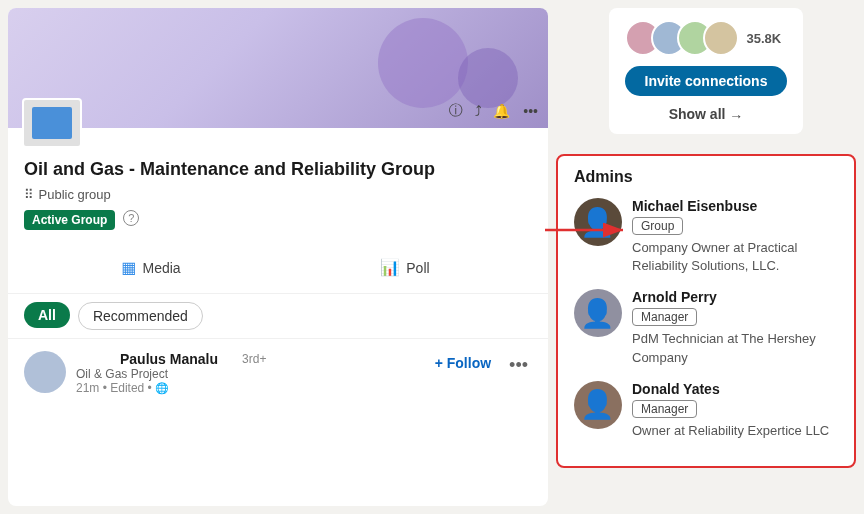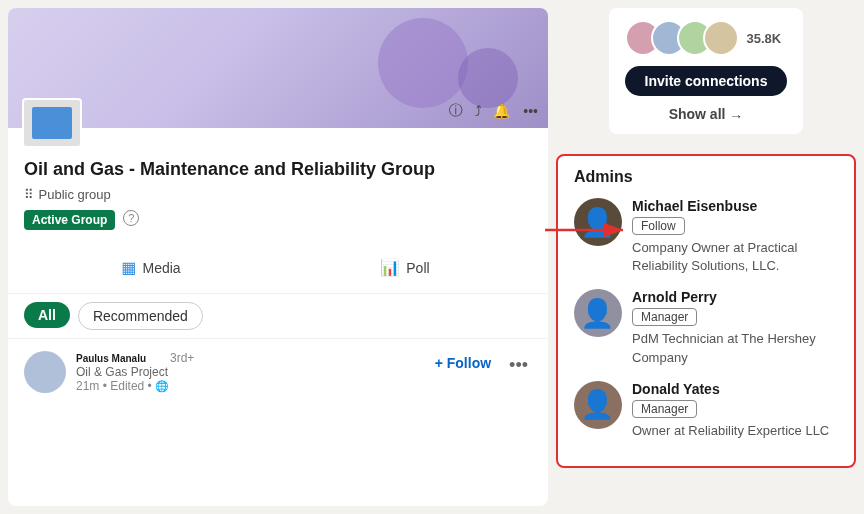--- a/index.html
+++ b/index.html
@@ -202,22 +202,23 @@
     }
     .post-user-avatar {
       width: 42px; height: 42px;
       border-radius: 50%;
       background: #b0c0d8;
       flex-shrink: 0;
     }
     .post-user-info { flex: 1; }
     .post-user-name {
       font-weight: 600;
-      font-size: 10px;
+      font-size: 14px;
       color: #1a1a1a;
+      margin-left: 44px;
     }
     .post-user-sub {
       font-size: 12px;
       color: #666;
     }
     .post-meta {
       font-size: 12px;
       color: #888;
       display: flex;
       align-items: center;
@@ -281,21 +282,21 @@
     .conn-avatar:nth-child(3) { background: #b0d4a0; }
     .conn-avatar:nth-child(4) { background: #d4c4a0; }
     .conn-count {
       margin-left: 18px;
       font-size: 13px;
       color: #555;
       font-weight: 600;
     }
 
     .invite-btn {
-      background: #0f172a;
+      background: #0369a1;
       color: #fff;
       border: none;
       border-radius: 20px;
       padding: 7px 20px;
       font-size: 14px;
       font-weight: 600;
       cursor: pointer;
       display: block;
       width: 100%;
       margin-bottom: 10px;
@@ -483,21 +484,21 @@
 
     <div class="admins-box">
       <div class="admins-title">Admins</div>
 
       <div class="admin-item">
         <div class="admin-avatar admin-avatar-owner">
           <span class="admin-avatar-icon">👤</span>
         </div>
         <div class="admin-info">
           <div class="admin-name">Michael Eisenbuse</div>
-          <span class="admin-role-badge">Follow</span>
+          <span class="admin-role-badge">Group</span>
           <div class="admin-title-text">Company Owner at Practical Reliability Solutions, LLC.</div>
         </div>
       </div>
 
       <div class="admin-item">
         <div class="admin-avatar" style="background:#9090a0;">
           <span class="admin-avatar-icon">👤</span>
         </div>
         <div class="admin-info">
           <div class="admin-name">Arnold Perry</div>

